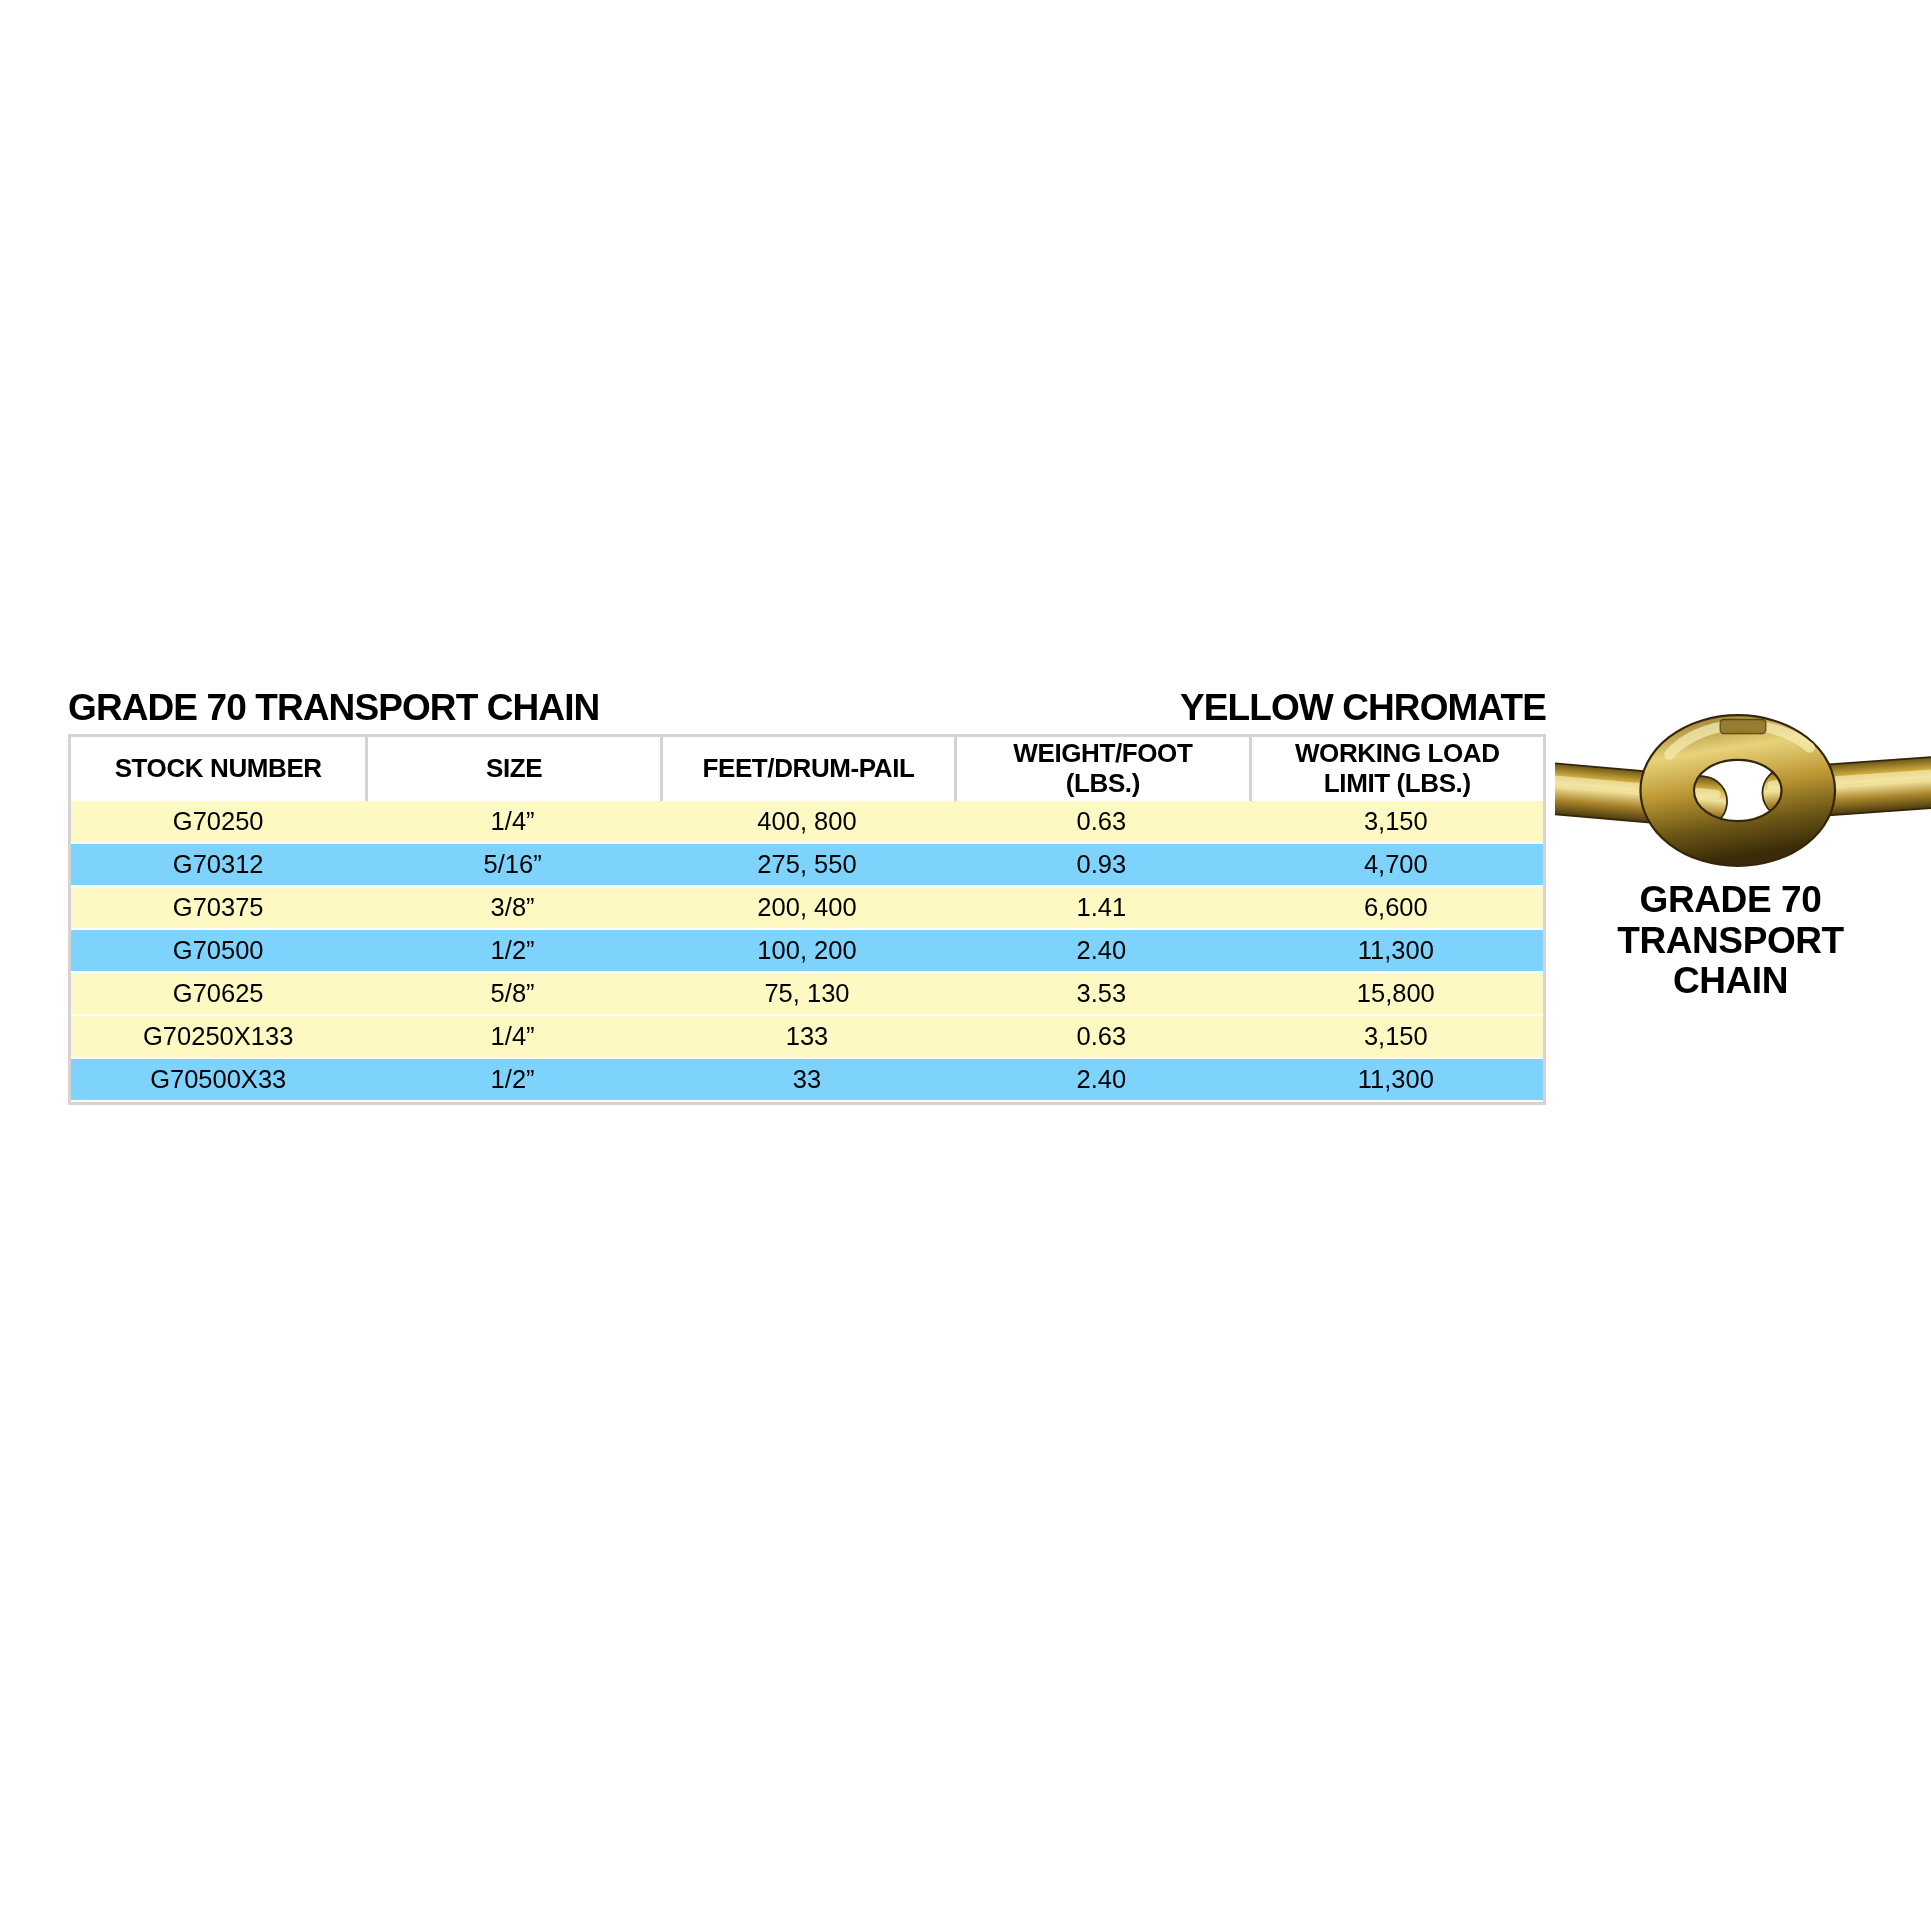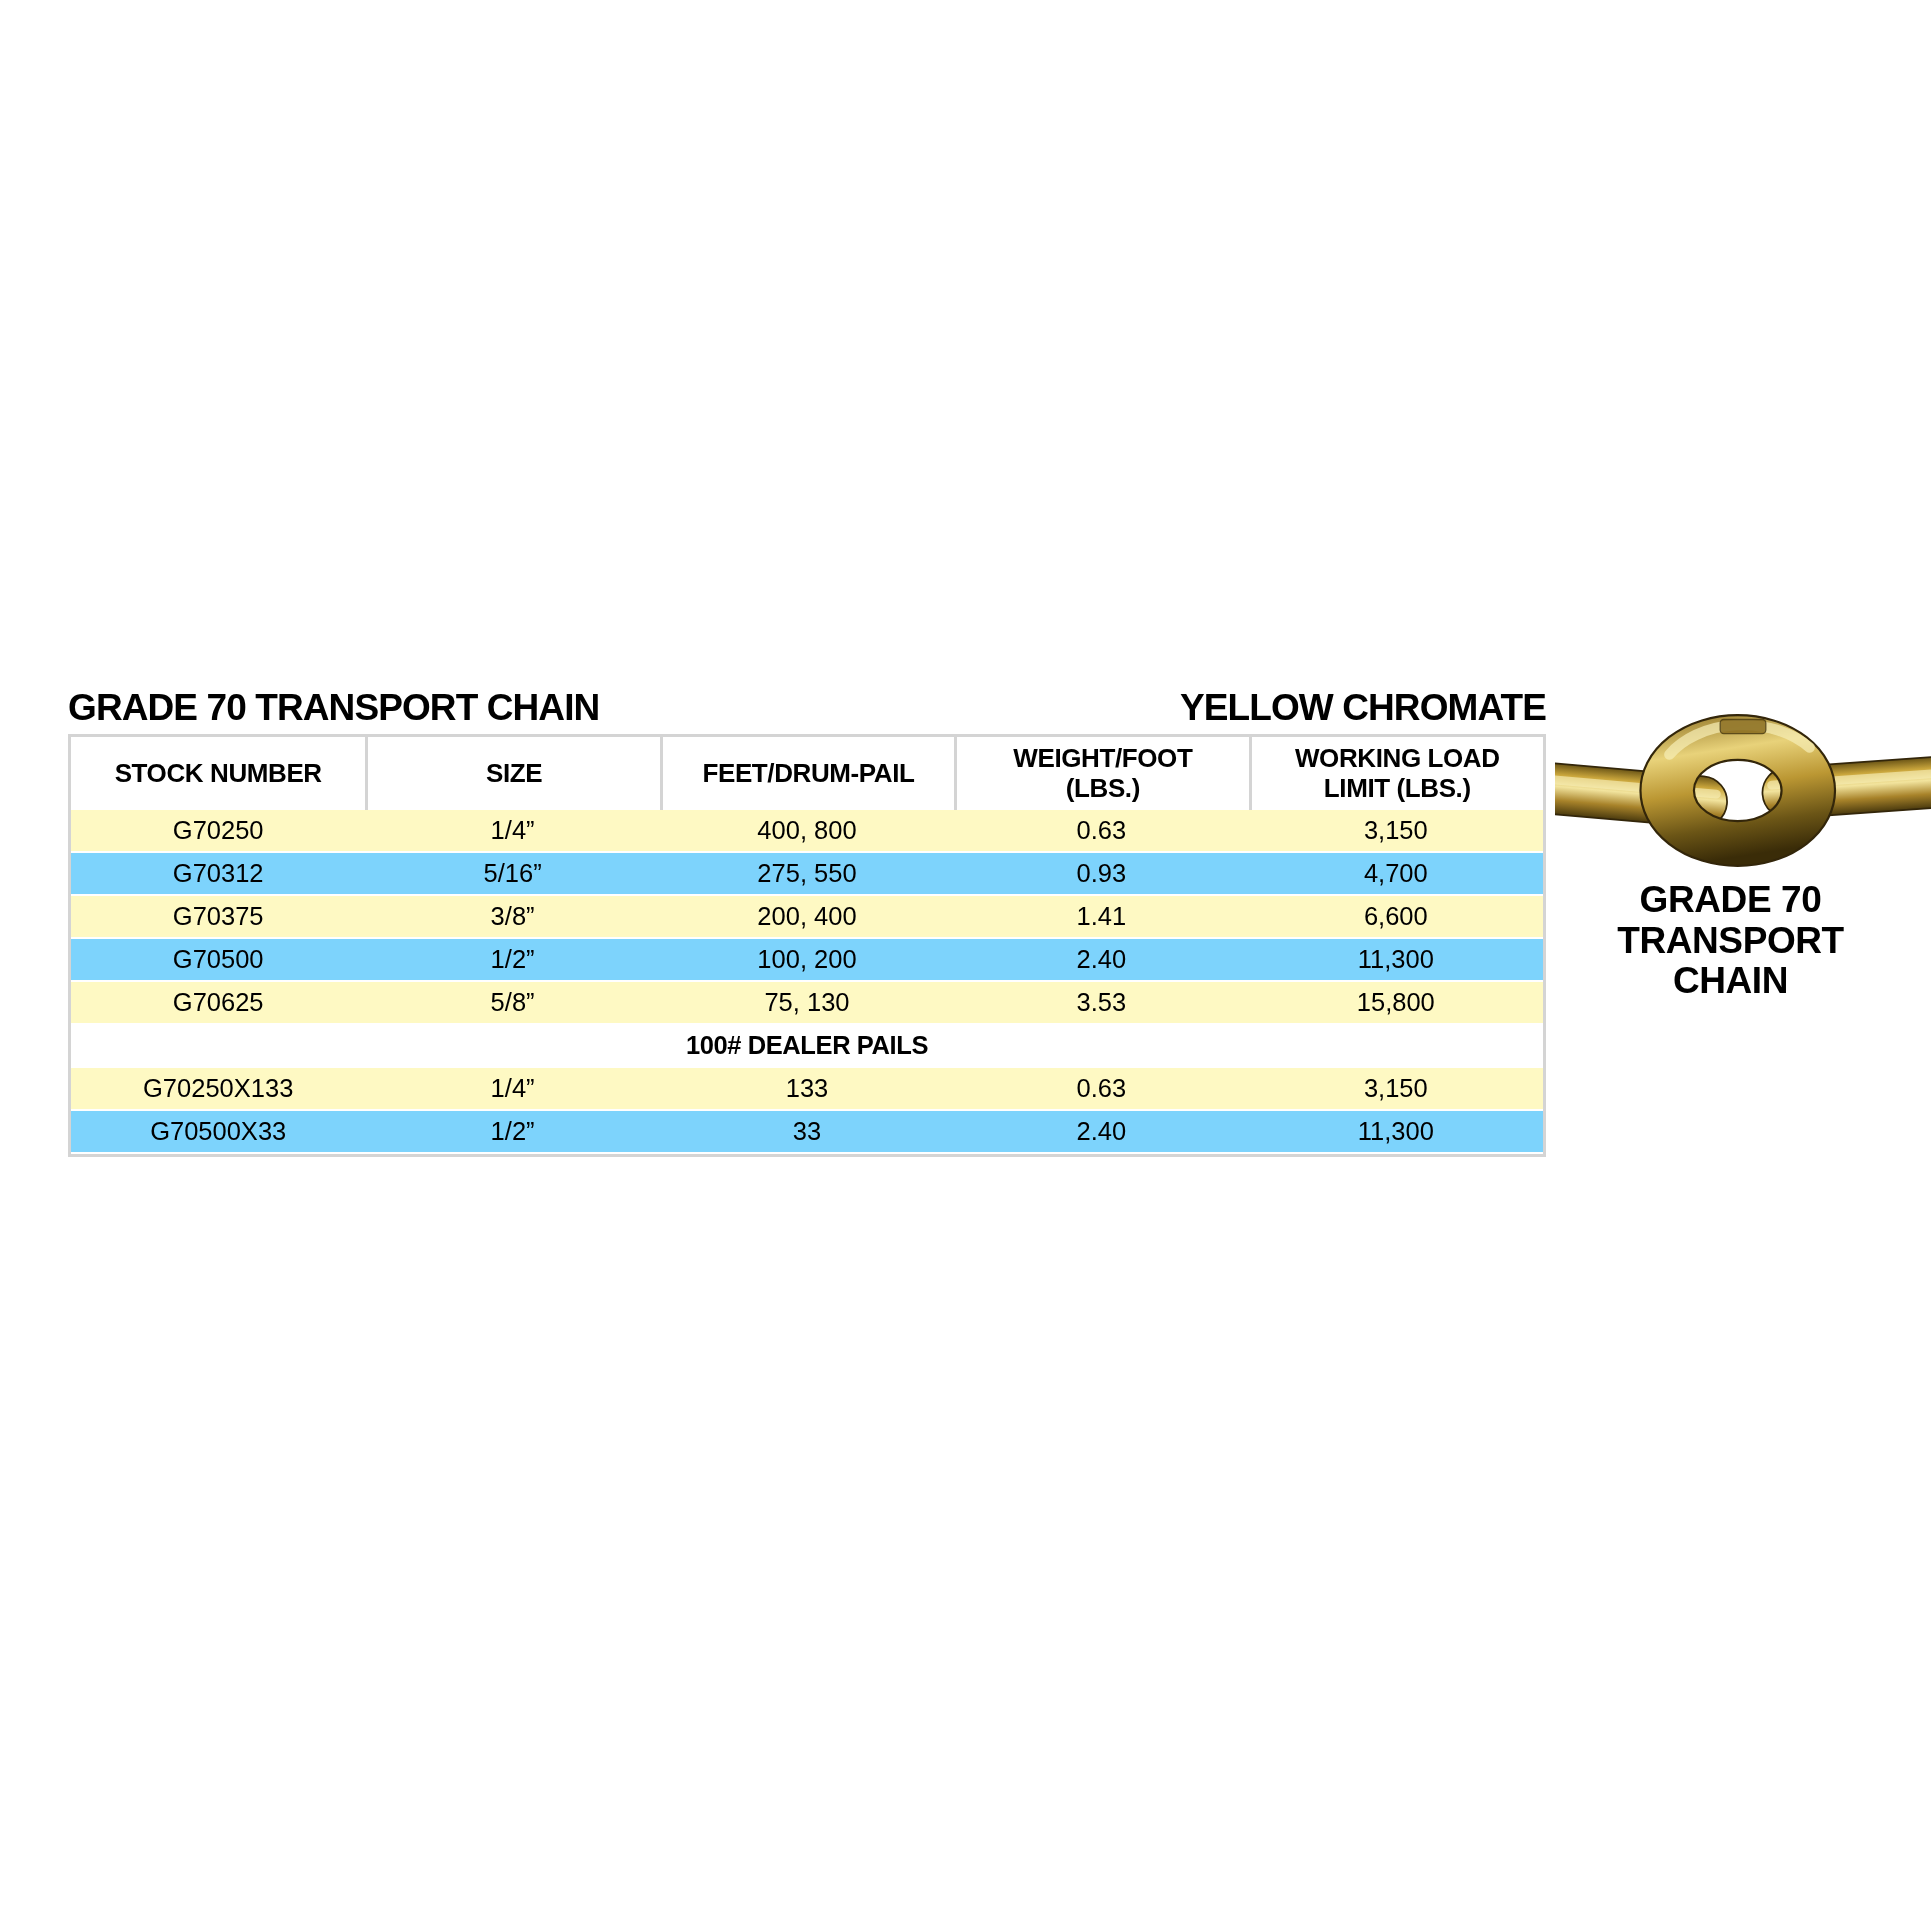--- a/index.html
+++ b/index.html
@@ -48,21 +48,21 @@
   }
   table.chain-table {
     width: 100%;
     border-collapse: separate;
     border-spacing: 0;
     table-layout: fixed;
   }
   table.chain-table col { width: 20%; }
   table.chain-table th {
     background: #ffffff;
-    height: 73px;
+    height: 64px;
     vertical-align: middle;
     text-align: center;
     font-size: 26px;
     font-weight: bold;
     line-height: 1.15;
     white-space: pre-line;
     border-left: 3.5px solid #d4d4d4;
     padding: 0 5.3px;
     letter-spacing: -0.4px;
   }
@@ -162,23 +162,20 @@
             <td>100, 200</td>
             <td>2.40</td>
             <td>11,300</td>
           </tr>
           <tr class="shaded">
             <td>G70625</td>
             <td>5/8”</td>
             <td>75, 130</td>
             <td>3.53</td>
             <td>15,800</td>
-          </tr>
-          <tr>
-            <td colspan="5" class="section-cell">100# DEALER PAILS</td>
           </tr>
           <tr class="shaded">
             <td>G70250X133</td>
             <td>1/4”</td>
             <td>133</td>
             <td>0.63</td>
             <td>3,150</td>
           </tr>
           <tr>
             <td>G70500X33</td>

